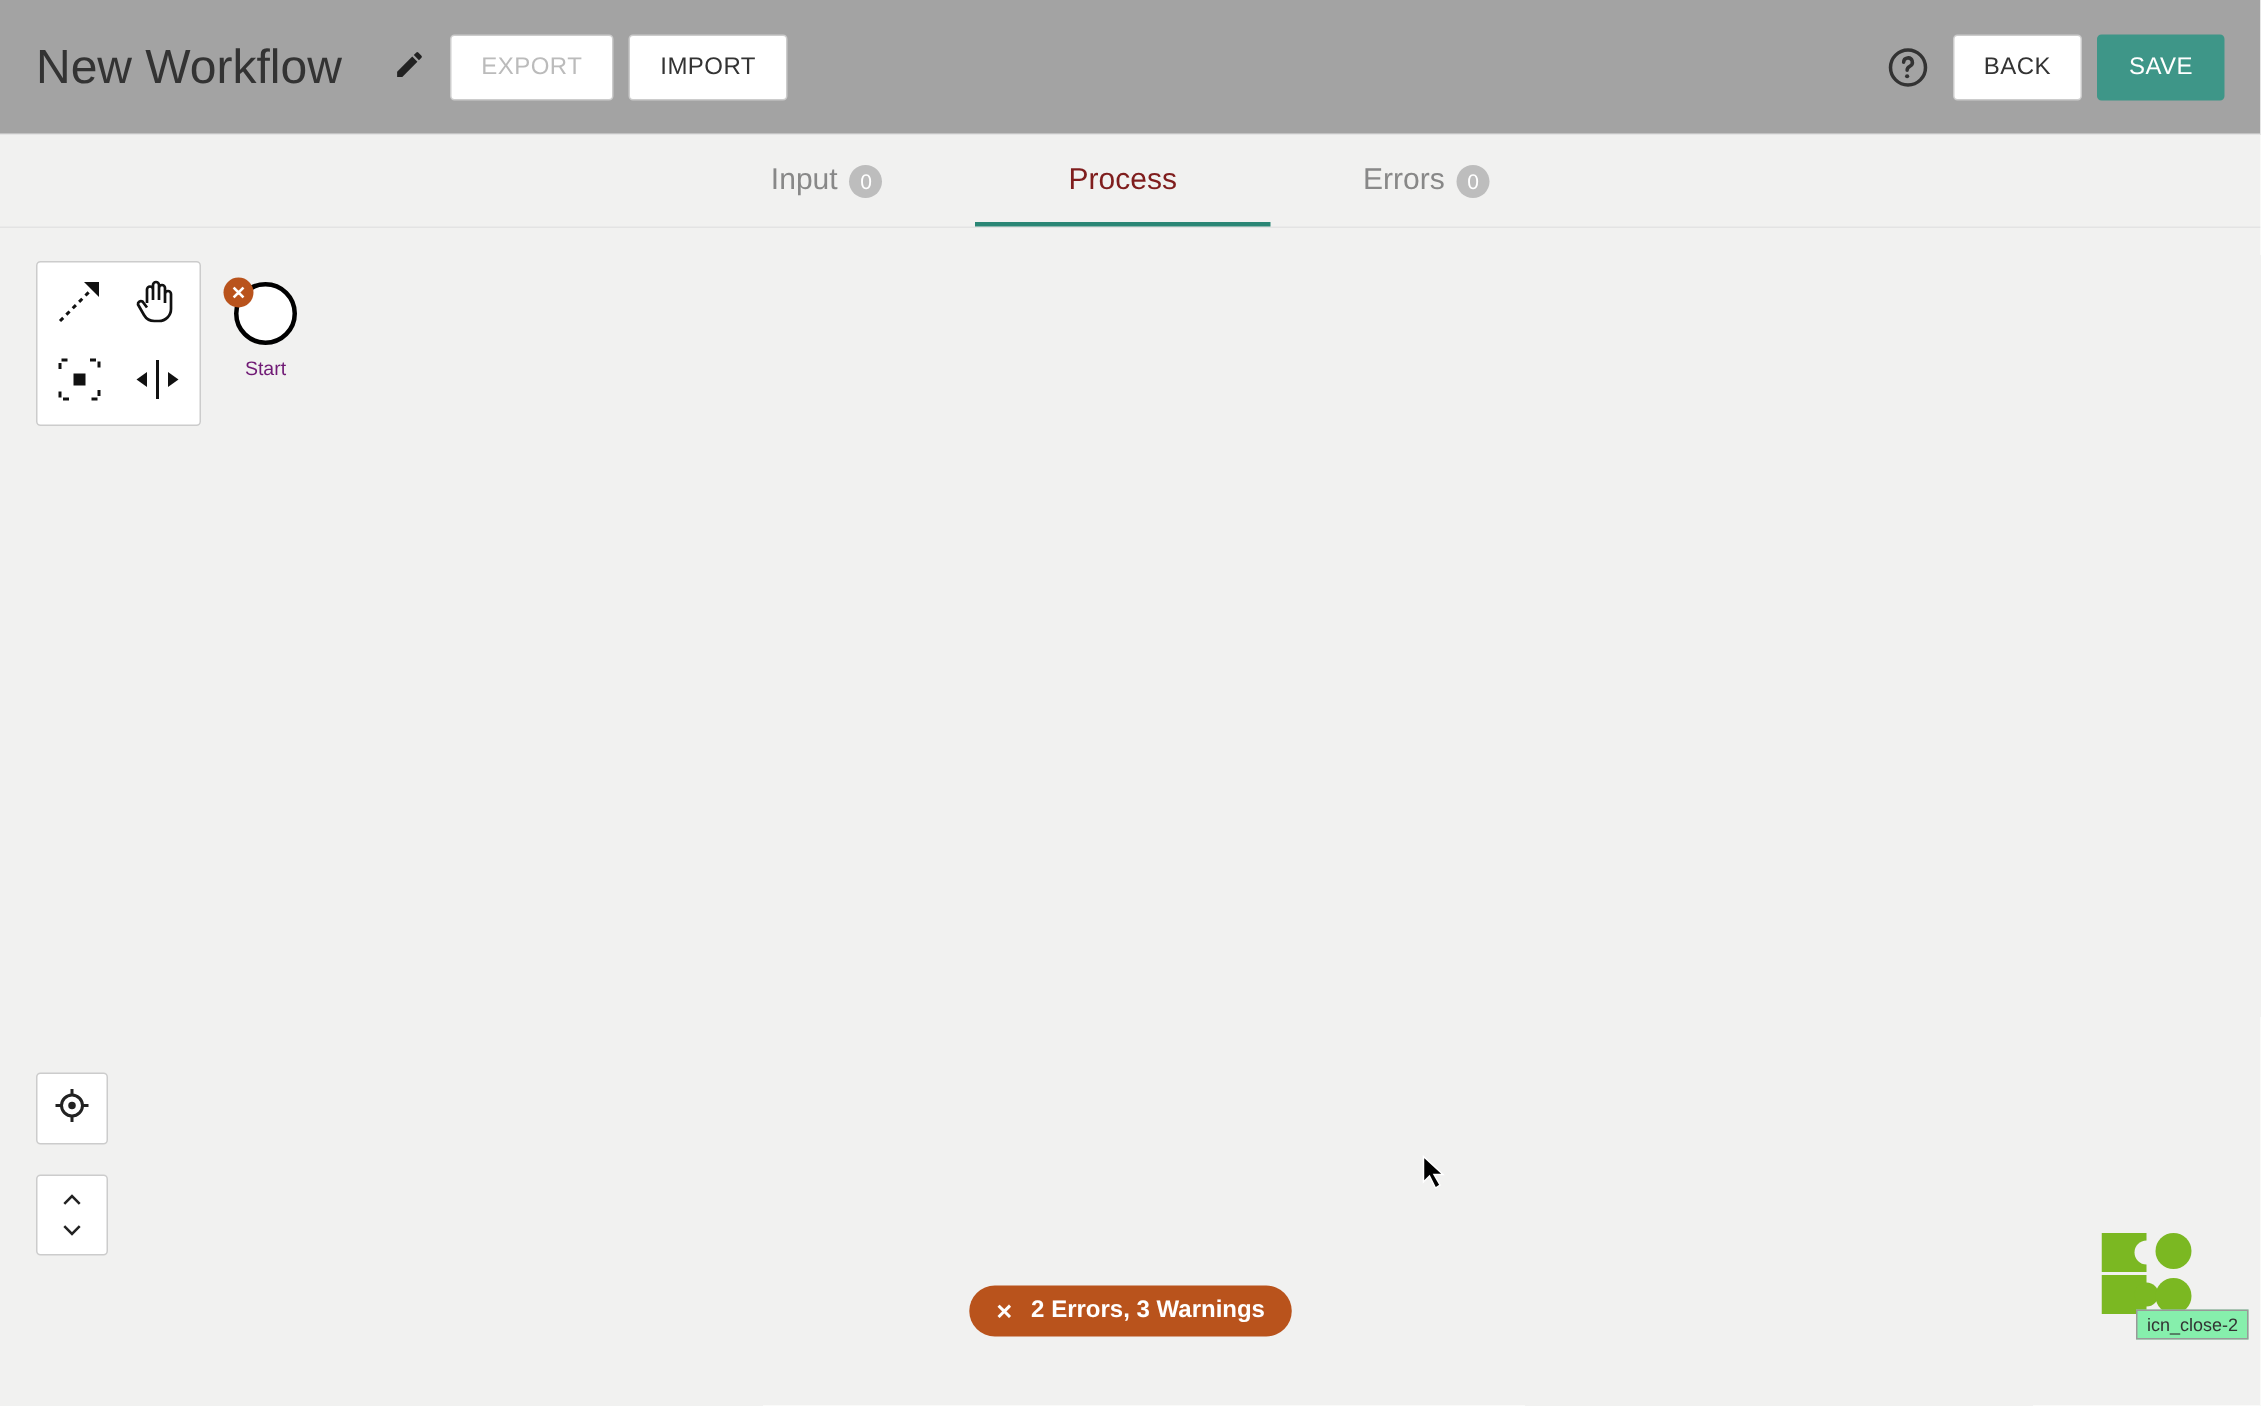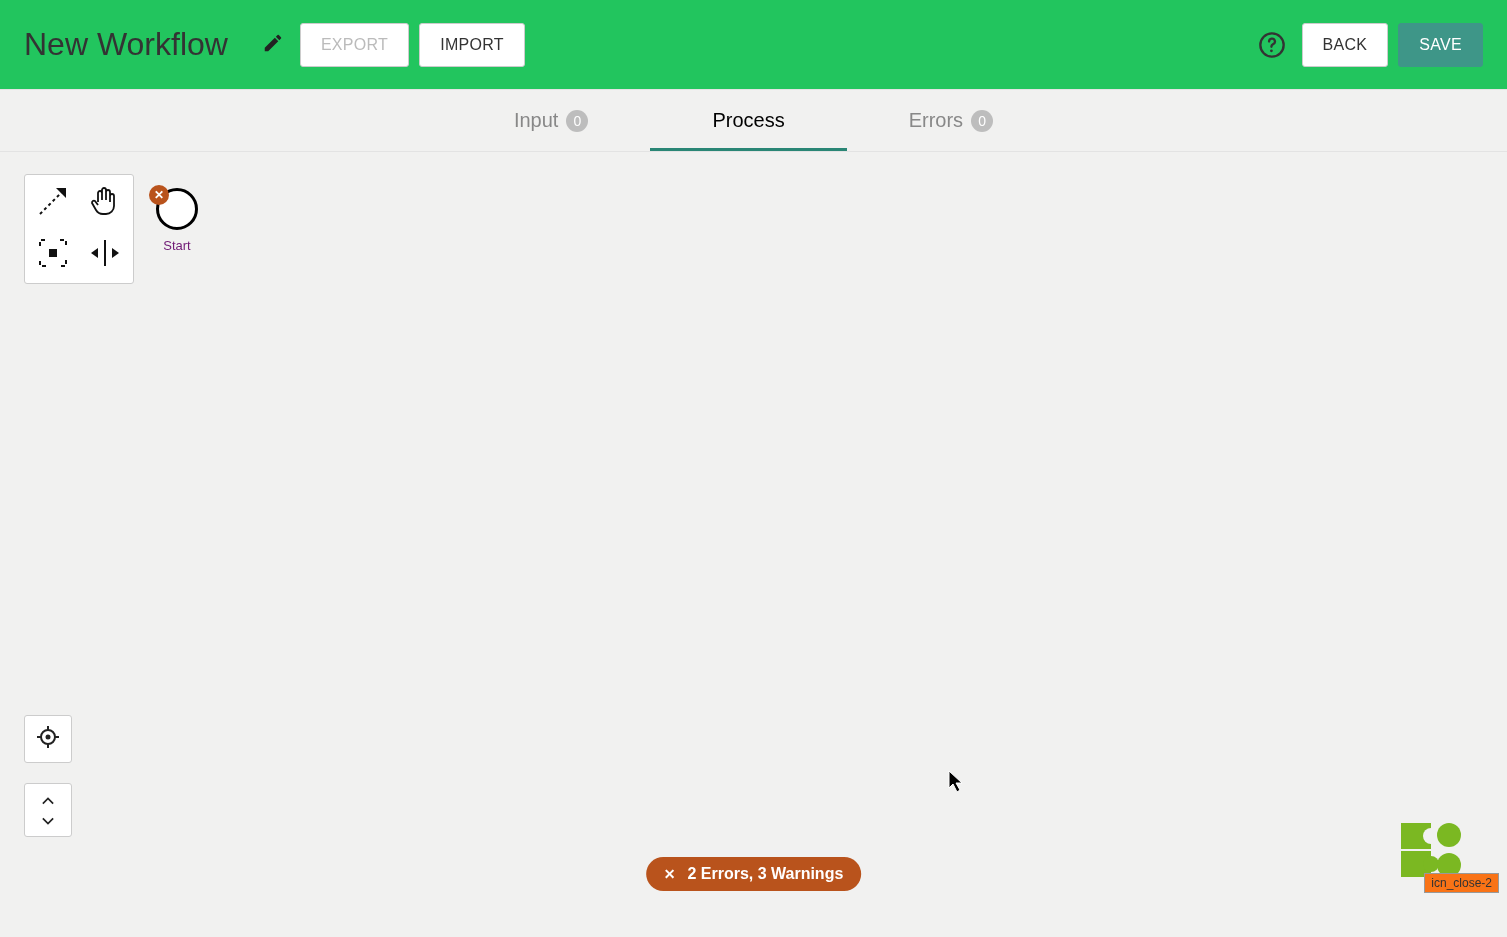--- a/index.html
+++ b/index.html
@@ -2,21 +2,21 @@
 <html><head>
 <meta charset="utf-8">
 <style>
   * { box-sizing: border-box; margin: 0; padding: 0; }
   html, body { width: 100%; height: 100%; font-family: Arial, Helvetica, sans-serif; background: #fff; }
   body { position: relative; width: 1507px; height: 937px; overflow: hidden; }
 
   
   .header {
     display: flex; align-items: center; padding: 18px 24px 18px 24px;
-    gap: 10px; background: #22c55e; border-bottom: 1px solid #e4e4e4;
+    gap: 10px; background: #a3a3a3; border-bottom: 1px solid #e4e4e4;
     height: 90px;
   }
   .page-title { font-size: 32px; font-weight: 400; color: #333; margin-right: 18px; }
   .icon-btn { background: none; border: none; cursor: pointer; padding: 6px; display:flex; align-items:center; justify-content:center; }
   .btn {
     border: 1px solid #ccc; background: #fff; color: #333; font-size: 16px;
     padding: 12px 20px; border-radius: 3px; cursor: pointer; letter-spacing: 0.3px;
   }
   .btn.disabled { color: #bbb; cursor: default; }
   .btn.primary { background: #3e9688; color: #fff; border-color: #3e9688; text-align: center; }
@@ -26,21 +26,21 @@
   
   .tabs {
     display: flex; justify-content: center; align-items: center;
     background: #f1f1f0; height: 62px; gap: 0;
     border-bottom: 1px solid #e3e3e3;
   }
   .tab {
     display: flex; align-items: center; gap: 8px; padding: 0 62px; height: 100%;
     font-size: 20px; color: #888; cursor: pointer; position: relative;
   }
-  .tab.active { color: #000000; }
+  .tab.active { color: #7f1d1d; }
   .tab.active::after {
     content: ""; position: absolute; bottom: 0; left: 0; right: 0; height: 3px;
     background: #2a8675;
   }
   .tab .badge {
     display: inline-flex; align-items: center; justify-content: center;
     min-width: 22px; height: 22px; border-radius: 11px; background: #bdbdbd;
     color: #fff; font-size: 14px; padding: 0 6px;
   }
 
@@ -88,21 +88,21 @@
     background: #b9531c; color: #fff; border-radius: 20px; padding: 8px 18px;
     display: flex; align-items: center; gap: 12px; font-weight: 600; font-size: 16px;
     cursor: pointer;
   }
   .status-pill .x { font-size: 14px; }
 
   
   .corner-logo { position: absolute; right: 42px; bottom: 56px; }
   .corner-logo svg { width: 64px; height: 54px; }
   .tooltip {
-    position: absolute; right: 8px; bottom: 44px; background: #f97316;
+    position: absolute; right: 8px; bottom: 44px; background: #86efac;
     border: 1px solid #999; font-size: 12px; padding: 2px 6px; color: #333;
   }
 
   
   .cursor { position: absolute; top: 618px; left: 948px; pointer-events:none; }
   .cursor svg { width: 18px; height: 24px; }
 </style>
 </head>
 <body>
 

